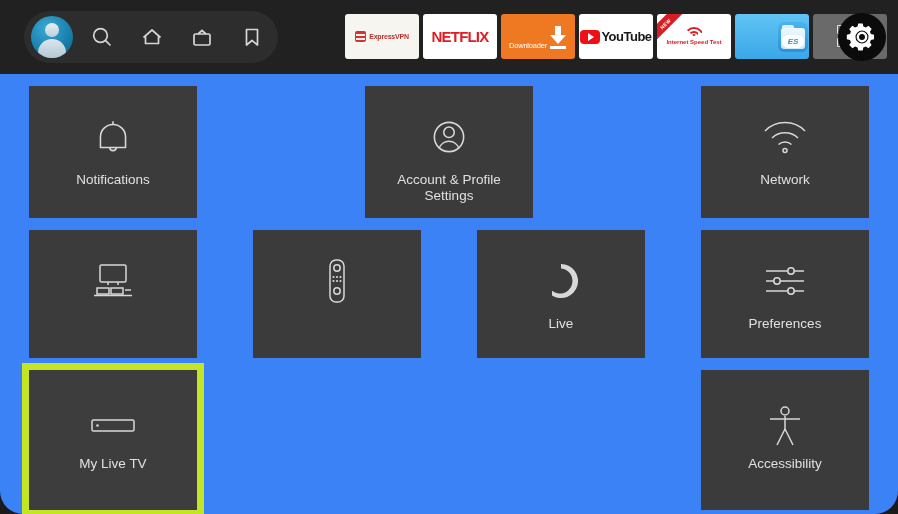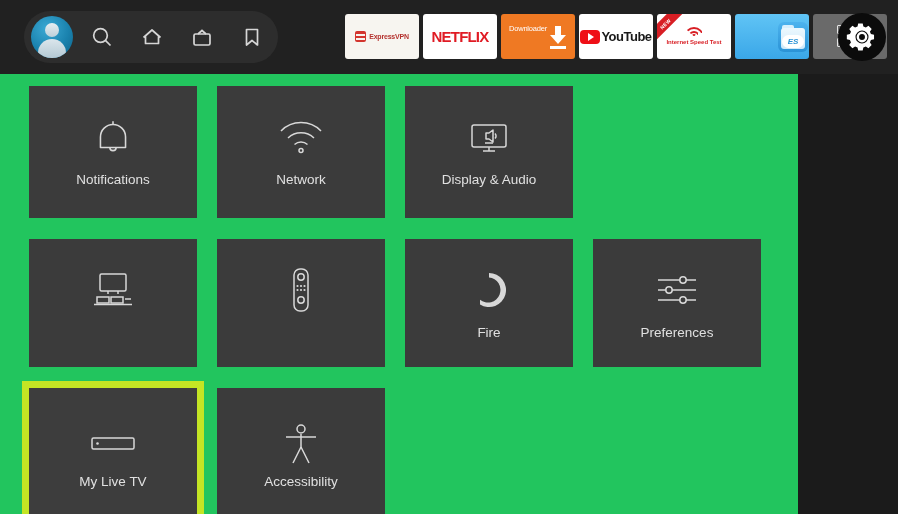--- a/index.html
+++ b/index.html
@@ -7,23 +7,24 @@
   html, body {
     width: 898px;
     height: 514px;
     overflow: hidden;
     background: #1b1b1b;
     font-family: "Liberation Sans", sans-serif;
   }
 
   #app {
     position: relative;
-    width: 798px;
+    width: 898px;
     height: 514px;
-    background: #22c55e;
+    background: #3b82f6;
+    border-radius: 23px;
   }
 
   
   .topbar {
     position: absolute;
     left: 0; top: 0;
     width: 898px; height: 74px;
     background: #212121;
   }
 
@@ -106,21 +107,21 @@
   .evpn-text { font-size: 7px; color: #b5332f; font-weight: bold; letter-spacing: -0.2px; }
 
   .app-netflix { background: #ffffff; }
   .netflix-text {
     font-size: 15px; font-weight: bold; color: #e01b24;
     letter-spacing: -0.8px;
     font-family: "Liberation Sans", sans-serif;
   }
 
   .app-downloader { background: #ef7923; }
-  .dl-wrap { display: flex; align-items: flex-start; gap: 2px; padding: 0 4px; }
+  .dl-wrap { display: flex; align-items: flex-end; gap: 2px; padding: 0 4px; }
   .dl-text { font-size: 7.5px; color: #ffffff; letter-spacing: -0.2px; }
   .dl-arrow { position: relative; width: 18px; height: 26px; }
   .dl-arrow .stem {
     position: absolute; left: 6px; top: 2px; width: 6px; height: 11px; background: #fff;
   }
   .dl-arrow .head2 {
     position: absolute; left: 1px; top: 11px;
     width: 0; height: 0;
     border-left: 8px solid transparent;
     border-right: 8px solid transparent;
@@ -220,21 +221,21 @@
     background: #0b0b0b;
     display: flex; align-items: center; justify-content: center;
   }
 
   
   .grid {
     position: absolute;
     left: 29px; top: 86px;
     width: 840px;
   }
-  .grid-row { display: flex; gap: 20px; margin-bottom: 21px; }
+  .grid-row { display: flex; gap: 20px; margin-bottom: 12px; justify-content: space-between; }
 
   .tile {
     width: 168px;
     background: #3b3b3b;
     position: relative;
     display: flex;
     flex-direction: column;
     align-items: center;
     justify-content: flex-start;
   }
@@ -393,44 +394,43 @@
         <div class="tile-icon">
           <svg width="46" height="46" viewBox="0 0 44 44" class="t-ico">
             <path d="M22 7 V10"></path>
             <path d="M10 32 V22 a12 12 0 0 1 24 0 V32 Z" stroke-linejoin="round"></path>
             <path d="M19 32 a3 3 0 0 0 6 0"></path>
           </svg>
         </div>
         <div class="tile-label">Notifications</div>
       </div>
 
+      <div class="tile">
+        <div class="tile-icon">
+          <svg width="46" height="46" viewBox="0 0 44 44" class="t-ico">
+            <circle cx="22" cy="22" r="14"></circle>
+            <circle cx="22" cy="17.5" r="5"></circle>
+            <path d="M12.5 33 a10 10 0 0 1 19 0"></path>
+          </svg>
+        </div>
+        <div class="tile-label">Account &amp; Profile Settings</div>
+      </div>
 
       <div class="tile">
         <div class="tile-icon">
           <svg width="48" height="40" viewBox="0 0 48 40" class="t-ico">
             <path d="M4 14 a28 28 0 0 1 40 0"></path>
             <path d="M11 21 a19 19 0 0 1 26 0"></path>
             <path d="M17.5 27.5 a10 10 0 0 1 13 0"></path>
             <circle cx="24" cy="33.5" r="2"></circle>
           </svg>
         </div>
         <div class="tile-label">Network</div>
       </div>
 
-      <div class="tile">
-        <div class="tile-icon">
-          <svg width="48" height="40" viewBox="0 0 48 40" class="t-ico">
-            <rect x="7" y="8" width="34" height="22" rx="2"></rect>
-            <path d="M20 26 h8 M24 30 v4 M18 34 h12"></path>
-            <path d="M21 16 v6 h3 l4 3 V13 l-4 3 Z" stroke-linejoin="round"></path>
-            <path d="M30 16.5 a3.5 3.5 0 0 1 0 5"></path>
-          </svg>
-        </div>
-        <div class="tile-label">Display &amp; Audio</div>
-      </div>
 
     </div>
 
     <div class="grid-row row2">
 
       <div class="tile">
         <div class="tile-icon">
           <svg width="50" height="40" viewBox="0 0 50 40" class="t-ico">
             <rect x="12" y="4" width="26" height="17" rx="1.5"></rect>
             <path d="M20 21 v3 M30 21 v3"></path>
@@ -458,21 +458,21 @@
           </svg>
         </div>
       </div>
 
       <div class="tile">
         <div class="tile-icon">
           <svg width="44" height="44" viewBox="0 0 44 44">
             <path d="M22 5 a17 17 0 1 1 -9 31.4 l0 -4.6 a12.6 12.6 0 1 0 9 -22.4 Z" fill="#d8d8d8" stroke="none"></path>
           </svg>
         </div>
-        <div class="tile-label">Fire</div>
+        <div class="tile-label">Live</div>
       </div>
 
       <div class="tile">
         <div class="tile-icon">
           <svg width="50" height="38" viewBox="0 0 50 38" class="t-ico">
             <path d="M6 9 h22 M34 9 h10"></path>
             <circle cx="31" cy="9" r="3.2"></circle>
             <path d="M6 19 h8 M20 19 h24"></path>
             <circle cx="17" cy="19" r="3.2"></circle>
             <path d="M6 29 h22 M34 29 h10"></path>

